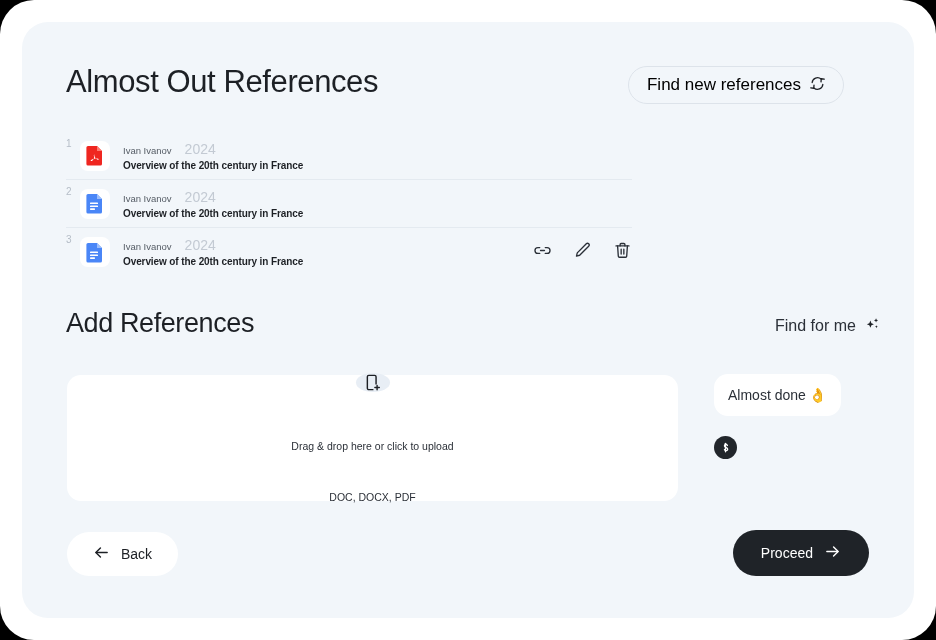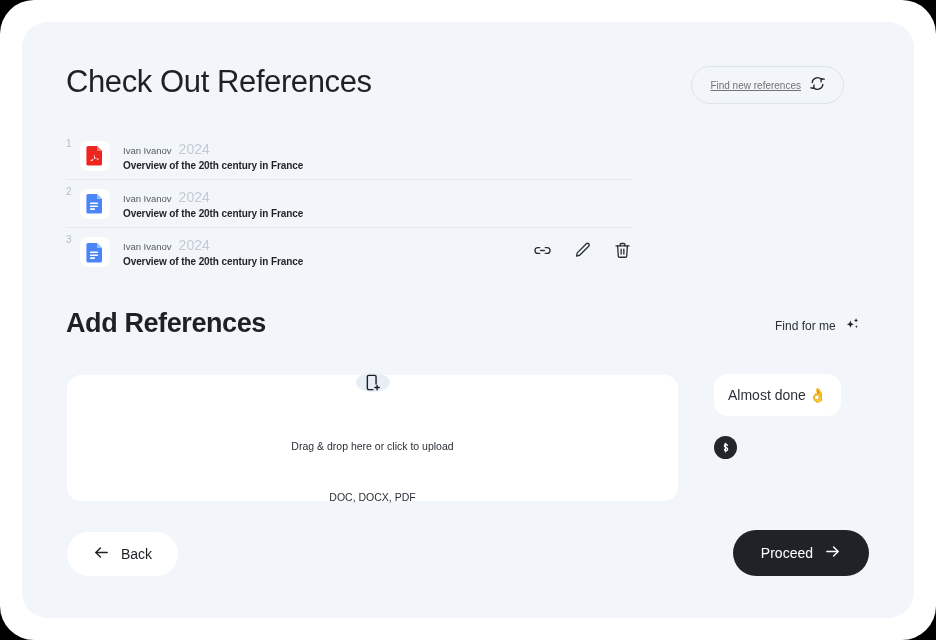--- a/index.html
+++ b/index.html
@@ -50,24 +50,23 @@
     display: flex;
     align-items: center;
     gap: 9px;
     background: transparent;
     border: 1px solid #dde3ea;
     border-radius: 19px;
     cursor: pointer;
     font-family: inherit;
   }
   #find-new-btn .lbl {
-    font-size: 10px;
-    color: #737373;
+    font-size: 17px;
+    color: #000000;
     white-space: nowrap;
-    text-decoration: underline;
   }
 
   
   #refs-list {
     position: absolute;
     left: 44px; top: 110px;
     width: 566px;
   }
   .ref-row {
     position: relative;
@@ -89,21 +88,21 @@
     width: 30px; height: 30px;
     background: #ffffff;
     border-radius: 8px;
     display: flex;
     align-items: center;
     justify-content: center;
     flex: 0 0 auto;
     margin-right: 13px;
   }
   .ref-text { display: flex; flex-direction: column; gap: 3px; }
-  .ref-meta { display: flex; align-items: baseline; gap: 7px; }
+  .ref-meta { display: flex; align-items: baseline; gap: 13px; }
   .ref-author { font-size: 9.5px; color: #565d66; }
   .ref-year   { font-size: 14px; color: #c3cad3; }
   .ref-title  { font-size: 10px; font-weight: 700; color: #1d2025; letter-spacing: -0.1px; }
 
   .ref-actions {
     position: absolute;
     right: 0; top: 50%;
     transform: translateY(-50%);
     display: flex;
     align-items: center;
@@ -113,34 +112,34 @@
     background: none; border: none; padding: 0;
     cursor: pointer; display: flex;
     align-items: center; justify-content: center;
   }
 
   
   .section-title-2 {
     position: absolute;
     left: 44px; top: 286px;
     font-size: 27px;
-    font-weight: 700;
+    font-weight: 400;
     letter-spacing: -0.4px;
     color: #1d2025;
   }
   #find-for-me {
     position: absolute;
     left: 753px; top: 294px;
     display: flex;
     align-items: center;
     gap: 8px;
     background: none; border: none;
     cursor: pointer; font-family: inherit;
   }
-  #find-for-me .lbl { font-size: 12px; color: #2b3038; }
+  #find-for-me .lbl { font-size: 16px; color: #2b3038; }
 
   
   #dropzone {
     position: absolute;
     left: 45px; top: 353px;
     width: 611px; height: 126px;
     background: #ffffff;
     border-radius: 14px;
     display: flex;
     flex-direction: column;
@@ -206,21 +205,21 @@
     cursor: pointer; font-family: inherit;
   }
   #proceed-btn .lbl { font-size: 14px; color: #ffffff; }
 </style>
 </head>
 <body>
 
 <div id="app-frame">
   <div id="panel">
 
-    <div class="page-title">Check Out References</div>
+    <div class="page-title">Almost Out References</div>
 
     <button id="find-new-btn">
       <span class="lbl">Find new references</span>
       <span>
         <svg width="15" height="15" viewBox="0 0 24 24" fill="none" stroke="#1d2025" stroke-width="2.1" stroke-linecap="round" stroke-linejoin="round">
           <path d="M20.5 13.5a8.5 8.5 0 0 1-14.2 5.6"></path>
           <polyline points="6.4,14.6 6.0,19.6 1.2,19.0"></polyline>
           <path d="M3.5 10.5a8.5 8.5 0 0 1 14.2-5.6"></path>
           <polyline points="17.6,9.4 18.0,4.4 22.8,5.0"></polyline>
         </svg>

